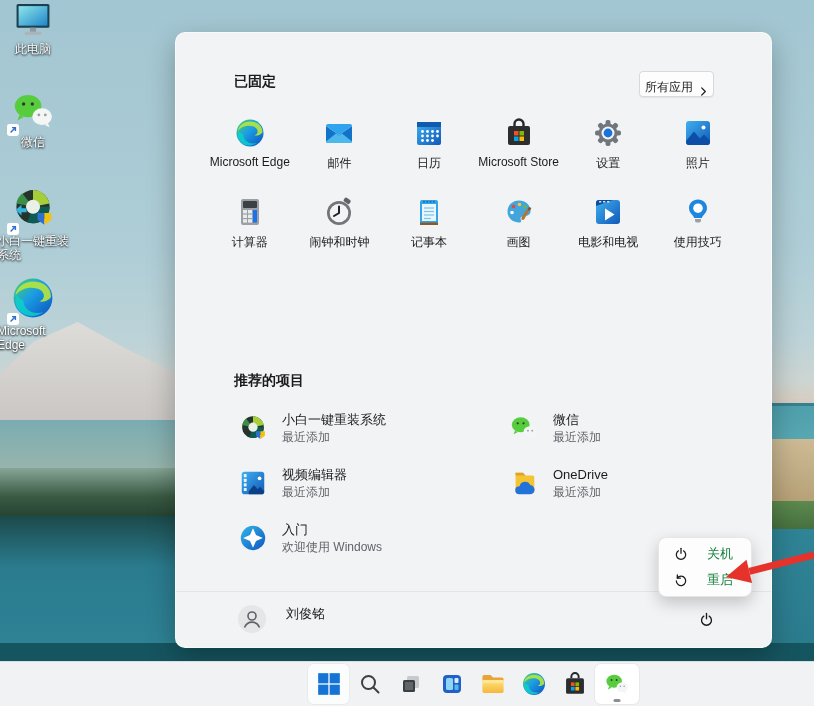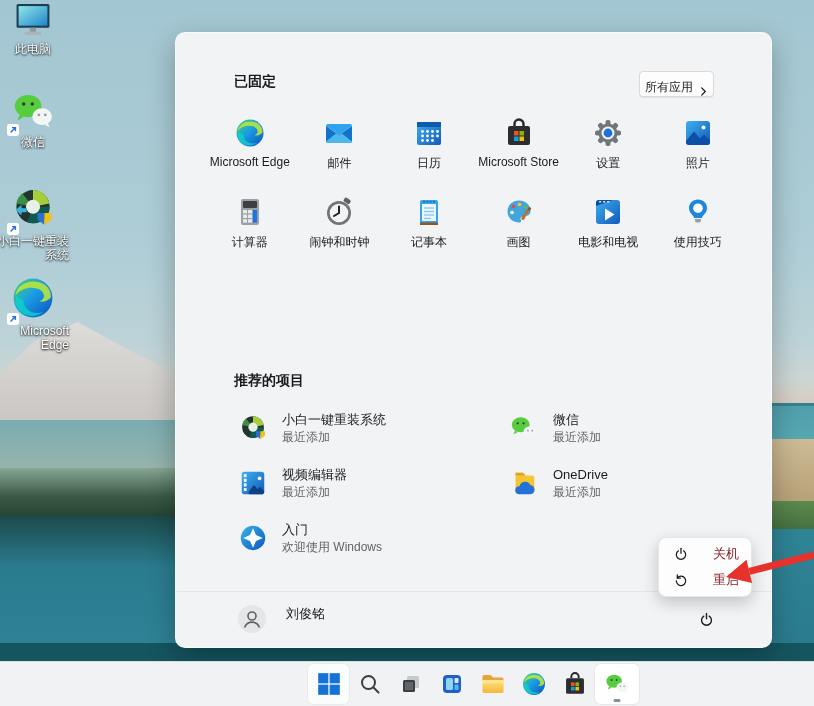--- a/index.html
+++ b/index.html
@@ -14,21 +14,21 @@
   .bg-water-left{position:absolute;left:0;top:516px;width:185px;height:145px;background:linear-gradient(180deg,#1c4a4b,#2a7b8e 35%,#2f8496);}
   .bg-waterline-right{position:absolute;right:0;top:403px;width:44px;height:36px;background:linear-gradient(180deg,#37808f 0,#37808f 3px,#4f9fac 3px,#57a8b2);}
   .bg-grass-right{position:absolute;right:0;top:439px;width:44px;height:62px;background:linear-gradient(180deg,#cdbb95,#c0ac84 60%,#b7a177);}
   .bg-green-right{position:absolute;right:0;top:501px;width:44px;height:28px;background:linear-gradient(180deg,#5c8a4f,#47703f);}
   .bg-water-right{position:absolute;right:0;top:529px;width:44px;height:132px;background:linear-gradient(180deg,#2f8496,#2a7a8c);}
   .bg-band-bottom{position:absolute;left:0;top:643px;width:100%;height:18px;background:#155560;}
 
   
   .dicon{position:absolute;width:76px;display:flex;flex-direction:column;align-items:center;cursor:default;}
   .dicon .dimg{position:relative;display:flex;align-items:center;justify-content:center;}
-  .dicon .dlabel{margin-top:3px;font-size:12px;line-height:14px;color:#fff;text-align:right;text-shadow:0 1px 2px rgba(0,0,0,.85),0 0 3px rgba(0,0,0,.6);}
+  .dicon .dlabel{margin-top:3px;font-size:12px;line-height:14px;color:#fff;text-align:left;text-shadow:0 1px 2px rgba(0,0,0,.85),0 0 3px rgba(0,0,0,.6);}
   .shortcut{position:absolute;left:-3px;bottom:-2px;width:12px;height:12px;}
 
   
   .start-menu{position:absolute;left:175px;top:32px;width:597px;height:616px;background:#f2f3f5;border-radius:10px;box-shadow:0 10px 28px rgba(0,0,0,.28);border:1px solid rgba(255,255,255,.55);box-sizing:border-box;}
   .sec-header{position:absolute;left:58px;font-size:14px;font-weight:700;color:#1b1b1b;}
   .hdr-pinned{top:40px;}
   .hdr-reco{top:339px;}
   .all-apps{position:absolute;left:463px;top:38px;width:73px;height:24px;background:#fdfdfd;border:1px solid #d9d9d9;border-radius:4px;display:flex;align-items:flex-end;justify-content:center;gap:6px;font-size:12px;color:#1b1b1b;cursor:pointer;box-shadow:0 1px 1px rgba(0,0,0,.06);}
   .pinned-grid{position:absolute;left:29px;top:84px;width:538px;display:grid;grid-template-columns:repeat(6,89.6px);grid-auto-rows:79px;}
   .tile{display:flex;flex-direction:column;align-items:center;cursor:pointer;}
@@ -40,21 +40,21 @@
   .rtext{display:flex;flex-direction:column;}
   .rtitle{font-size:13px;color:#1b1b1b;line-height:16px;}
   .rsub{font-size:12px;color:#5f6368;line-height:16px;margin-top:1px;}
   .menu-divider{position:absolute;left:0;top:558px;width:100%;height:1px;background:#e3e4e6;}
   .user-row{position:absolute;left:62px;top:572px;height:28px;display:flex;align-items:flex-start;gap:20px;cursor:pointer;}
   .user-name{font-size:13px;color:#1b1b1b;}
   .power-btn{position:absolute;left:518px;top:574px;width:24px;height:24px;display:flex;align-items:center;justify-content:center;cursor:pointer;border-radius:4px;}
 
   
   .flyout{position:absolute;left:658px;top:537px;width:92px;height:58px;background:#fdfdfd;border:1px solid #e6e6e6;border-radius:8px;box-shadow:0 6px 16px rgba(0,0,0,.2);z-index:40;display:flex;flex-direction:column;justify-content:center;}
-  .fly-item{display:flex;align-items:center;gap:24px;padding:4px 0 4px 14px;font-size:13px;color:#7f1d1d;cursor:pointer;}
+  .fly-item{display:flex;align-items:center;gap:18px;padding:4px 0 4px 14px;font-size:13px;color:#15803d;cursor:pointer;}
   .fly-ic{width:16px;height:16px;flex:none;}
 
   .anno-arrow{position:absolute;left:718px;top:546px;z-index:60;pointer-events:none;}
 
   
   .taskbar{position:absolute;left:0;top:661px;width:100%;height:45px;background:#f0f2f4;border-top:1px solid #dadde0;box-sizing:border-box;}
   .tb-icons{position:absolute;left:308px;top:0;height:44px;display:flex;align-items:center;}
   .tb-btn{width:41px;height:40px;display:flex;align-items:center;justify-content:center;border-radius:6px;cursor:pointer;position:relative;}
   .tb-btn.start{background:rgba(255,255,255,.75);box-shadow:0 0 0 1px rgba(0,0,0,.03);}
   .tb-btn.wechat-run{width:44px;background:#ffffff;box-shadow:0 0 0 1px rgba(0,0,0,.04);}

